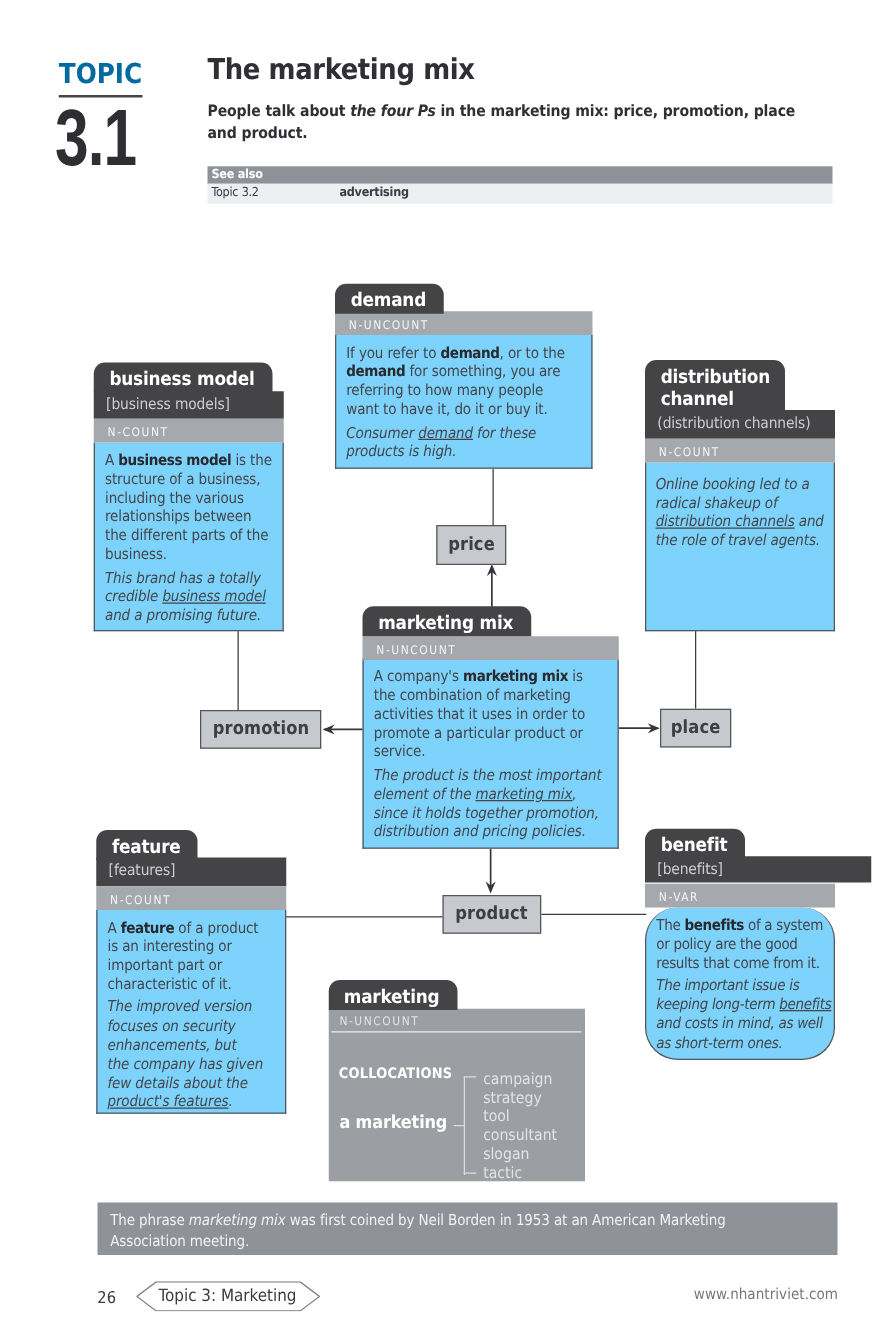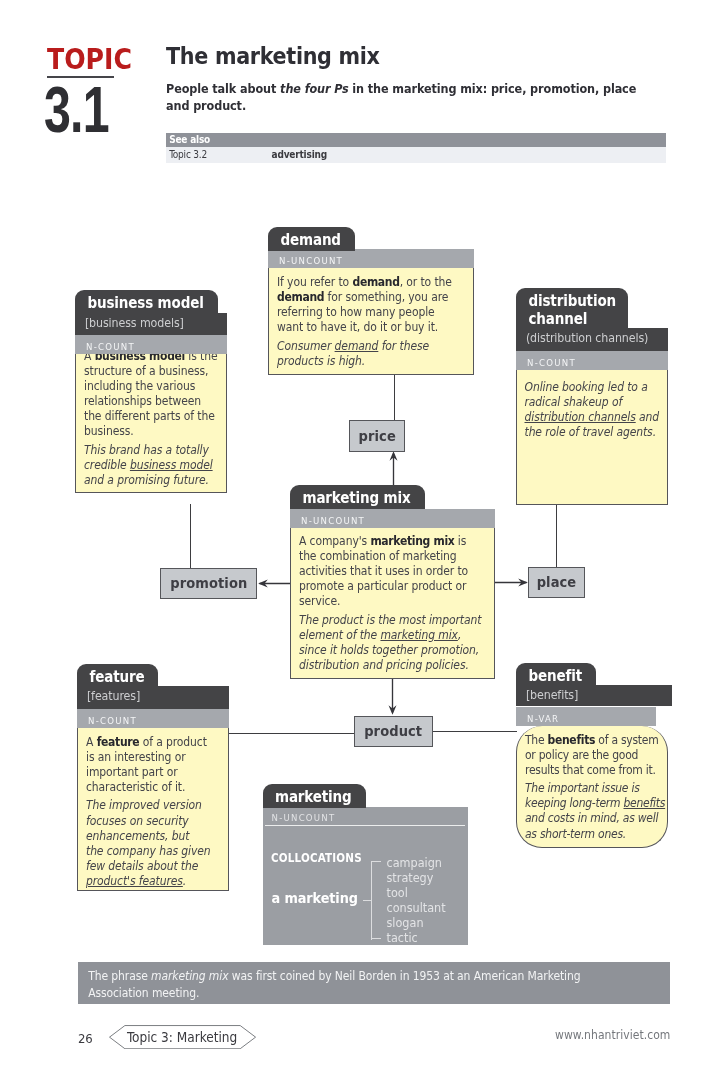--- a/index.html
+++ b/index.html
@@ -1,21 +1,21 @@
 <!DOCTYPE html>
 <html><head>
 <meta charset="utf-8">
 <style>
   html,body{margin:0;padding:0;}
   body{width:706px;height:1074px;background:#ffffff;font-family:"DejaVu Sans Condensed","DejaVu Sans",sans-serif;position:relative;overflow:hidden;
        -webkit-font-smoothing:antialiased;}
   .page{position:absolute;left:0;top:0;width:706px;height:1074px;}
 
   
-  #topic-label{position:absolute;left:47px;top:51px;font-size:28px;font-weight:bold;letter-spacing:0px;color:#b91c1c;
+  #topic-label{position:absolute;left:47px;top:51px;font-size:22px;font-weight:bold;letter-spacing:0px;color:#0369a1;
        line-height:17px;}
   #topic-rule{position:absolute;left:47px;top:76px;width:67px;height:1.6px;background:#45454a;}
   #topic-number{position:absolute;left:44px;top:88px;font-size:64px;font-weight:bold;color:#2f2f33;letter-spacing:-1px;
        font-family:"Liberation Sans",sans-serif;line-height:45px;transform:scaleX(0.755);transform-origin:left top;}
   #page-title{position:absolute;left:166px;top:44px;font-size:23px;font-weight:bold;color:#2f2f35;letter-spacing:-0.3px;line-height:24px;}
   #page-subtitle{position:absolute;left:166px;top:81px;width:472px;font-size:12.5px;font-weight:bold;color:#2f2f35;line-height:16.5px;
        letter-spacing:-0.1px;}
   #page-subtitle i{font-style:italic;}
 
   
@@ -30,21 +30,21 @@
 
   
   .card{position:absolute;box-sizing:border-box;}
   .card .tab{position:absolute;left:0;top:0;background:#444446;color:#fff;border-radius:9px 9px 0 0;
        font-size:15px;font-weight:bold;line-height:18px;padding:4px 14px 2px 12.5px;z-index:3;white-space:nowrap;
        letter-spacing:-0.15px;}
   .card .plural{position:absolute;left:0;background:#444446;color:#cdced0;font-size:12.3px;line-height:15px;
        padding:3px 10px 2px 9.9px;box-sizing:border-box;z-index:2;letter-spacing:-0.1px;}
   .card .pos{position:absolute;left:0;background:#a5a8ad;color:#f4f5f6;font-size:9.5px;line-height:11px;
        padding:6px 10px 2px 11.1px;box-sizing:border-box;letter-spacing:1.25px;z-index:2;}
-  .card .body{position:absolute;left:0;background:#fef9c3;border:1px solid #55555a;border-top:none;box-sizing:border-box;
+  .card .body{position:absolute;left:0;background:#7dd3fc;border:1px solid #55555a;border-top:none;box-sizing:border-box;
        padding:7px 9px 6px 8px;color:#44444a;font-size:12px;line-height:15.1px;letter-spacing:-0.1px;}
   .card .body p{margin:0;}
   .card .body p.ex{font-style:italic;margin-top:3.5px;}
   .card .body b{font-weight:bold;color:#28282d;letter-spacing:-0.3px;}
   .card .body u{text-decoration:underline;}
 
   
   .pbox{position:absolute;background:#c6c9cd;border:1.2px solid #55565a;box-sizing:border-box;color:#3e3e44;
        font-size:14.5px;font-weight:bold;display:flex;align-items:center;justify-content:center;letter-spacing:0.1px;}
 
@@ -133,21 +133,21 @@
     <div class="body" style="top:41px;width:206px;height:107px;">
       <p>If you refer to <b>demand</b>, or to the <b>demand</b> for something, you are referring to how many people want to have it, do it or buy it.</p>
       <p class="ex">Consumer <u>demand</u> for these products is high.</p>
     </div>
   </div>
 
   <div class="card" style="left:75px;top:290px;width:152px;">
     <div class="tab">business model</div>
     <div class="plural" style="top:22.5px;width:152px;height:22.5px;">[business models]</div>
     <div class="pos" style="top:45px;width:152px;">N-COUNT</div>
-    <div class="body" style="top:52px;width:152px;height:151px;padding-right:5.5px;">
+    <div class="body" style="top:64px;width:152px;height:151px;padding-right:5.5px;">
       <p>A <b>business model</b> is the structure of a business, including the various relationships between the different parts of the business.</p>
       <p class="ex">This brand has a totally credible <u>business model</u> and a promising future.</p>
     </div>
   </div>
 
   <div class="card" style="left:516px;top:288px;width:152px;">
     <div class="tab" style="white-space:normal;width:112px;box-sizing:border-box;padding-right:10px;">distribution channel</div>
     <div class="plural" style="top:40px;width:152px;height:22.5px;">(distribution channels)</div>
     <div class="pos" style="top:62.5px;width:152px;">N-COUNT</div>
     <div class="body" style="top:81.5px;width:152px;height:135.5px;padding-left:7.5px;padding-right:2px;">
@@ -174,22 +174,22 @@
     <div class="plural" style="top:22.4px;width:152px;height:22.2px;">[features]</div>
     <div class="pos" style="top:44.6px;width:152px;">N-COUNT</div>
     <div class="body" style="top:63.6px;width:152px;height:163.7px;padding-right:16px;">
       <p>A <b>feature</b> of a product is an interesting or important part or characteristic of it.</p>
       <p class="ex">The improved version focuses on security enhancements, but<br>the company has given few details about the <u>product's features</u>.</p>
     </div>
   </div>
 
   <div class="card" style="left:516px;top:663px;width:152px;">
     <div class="tab">benefit</div>
-    <div class="plural" style="top:22.1px;width:156px;height:21.4px;">[benefits]</div>
-    <div class="pos" style="top:43.5px;width:140px;">N-VAR</div>
+    <div class="plural" style="top:22.1px;width:181px;height:21.4px;">[benefits]</div>
+    <div class="pos" style="top:43.5px;width:152px;">N-VAR</div>
     <div class="body" style="top:62.5px;width:152px;height:122.6px;padding-left:8px;padding-right:0px;letter-spacing:-0.25px;border-radius:26px;">
       <p>The <b>benefits</b> of a system or policy are the good results that come from it.</p>
       <p class="ex">The important issue is keeping long-term <u>benefits</u><br>and costs in mind, as well as short-term ones.</p>
     </div>
   </div>
 
   <div id="colloc" style="left:262.5px;top:784px;width:205px;height:161px;">
     <div class="tab">marketing</div>
     <div class="cbody" style="top:23px;width:205px;height:138px;"></div>
     <div class="pos" style="left:9px;top:27.5px;">N-UNCOUNT</div>

